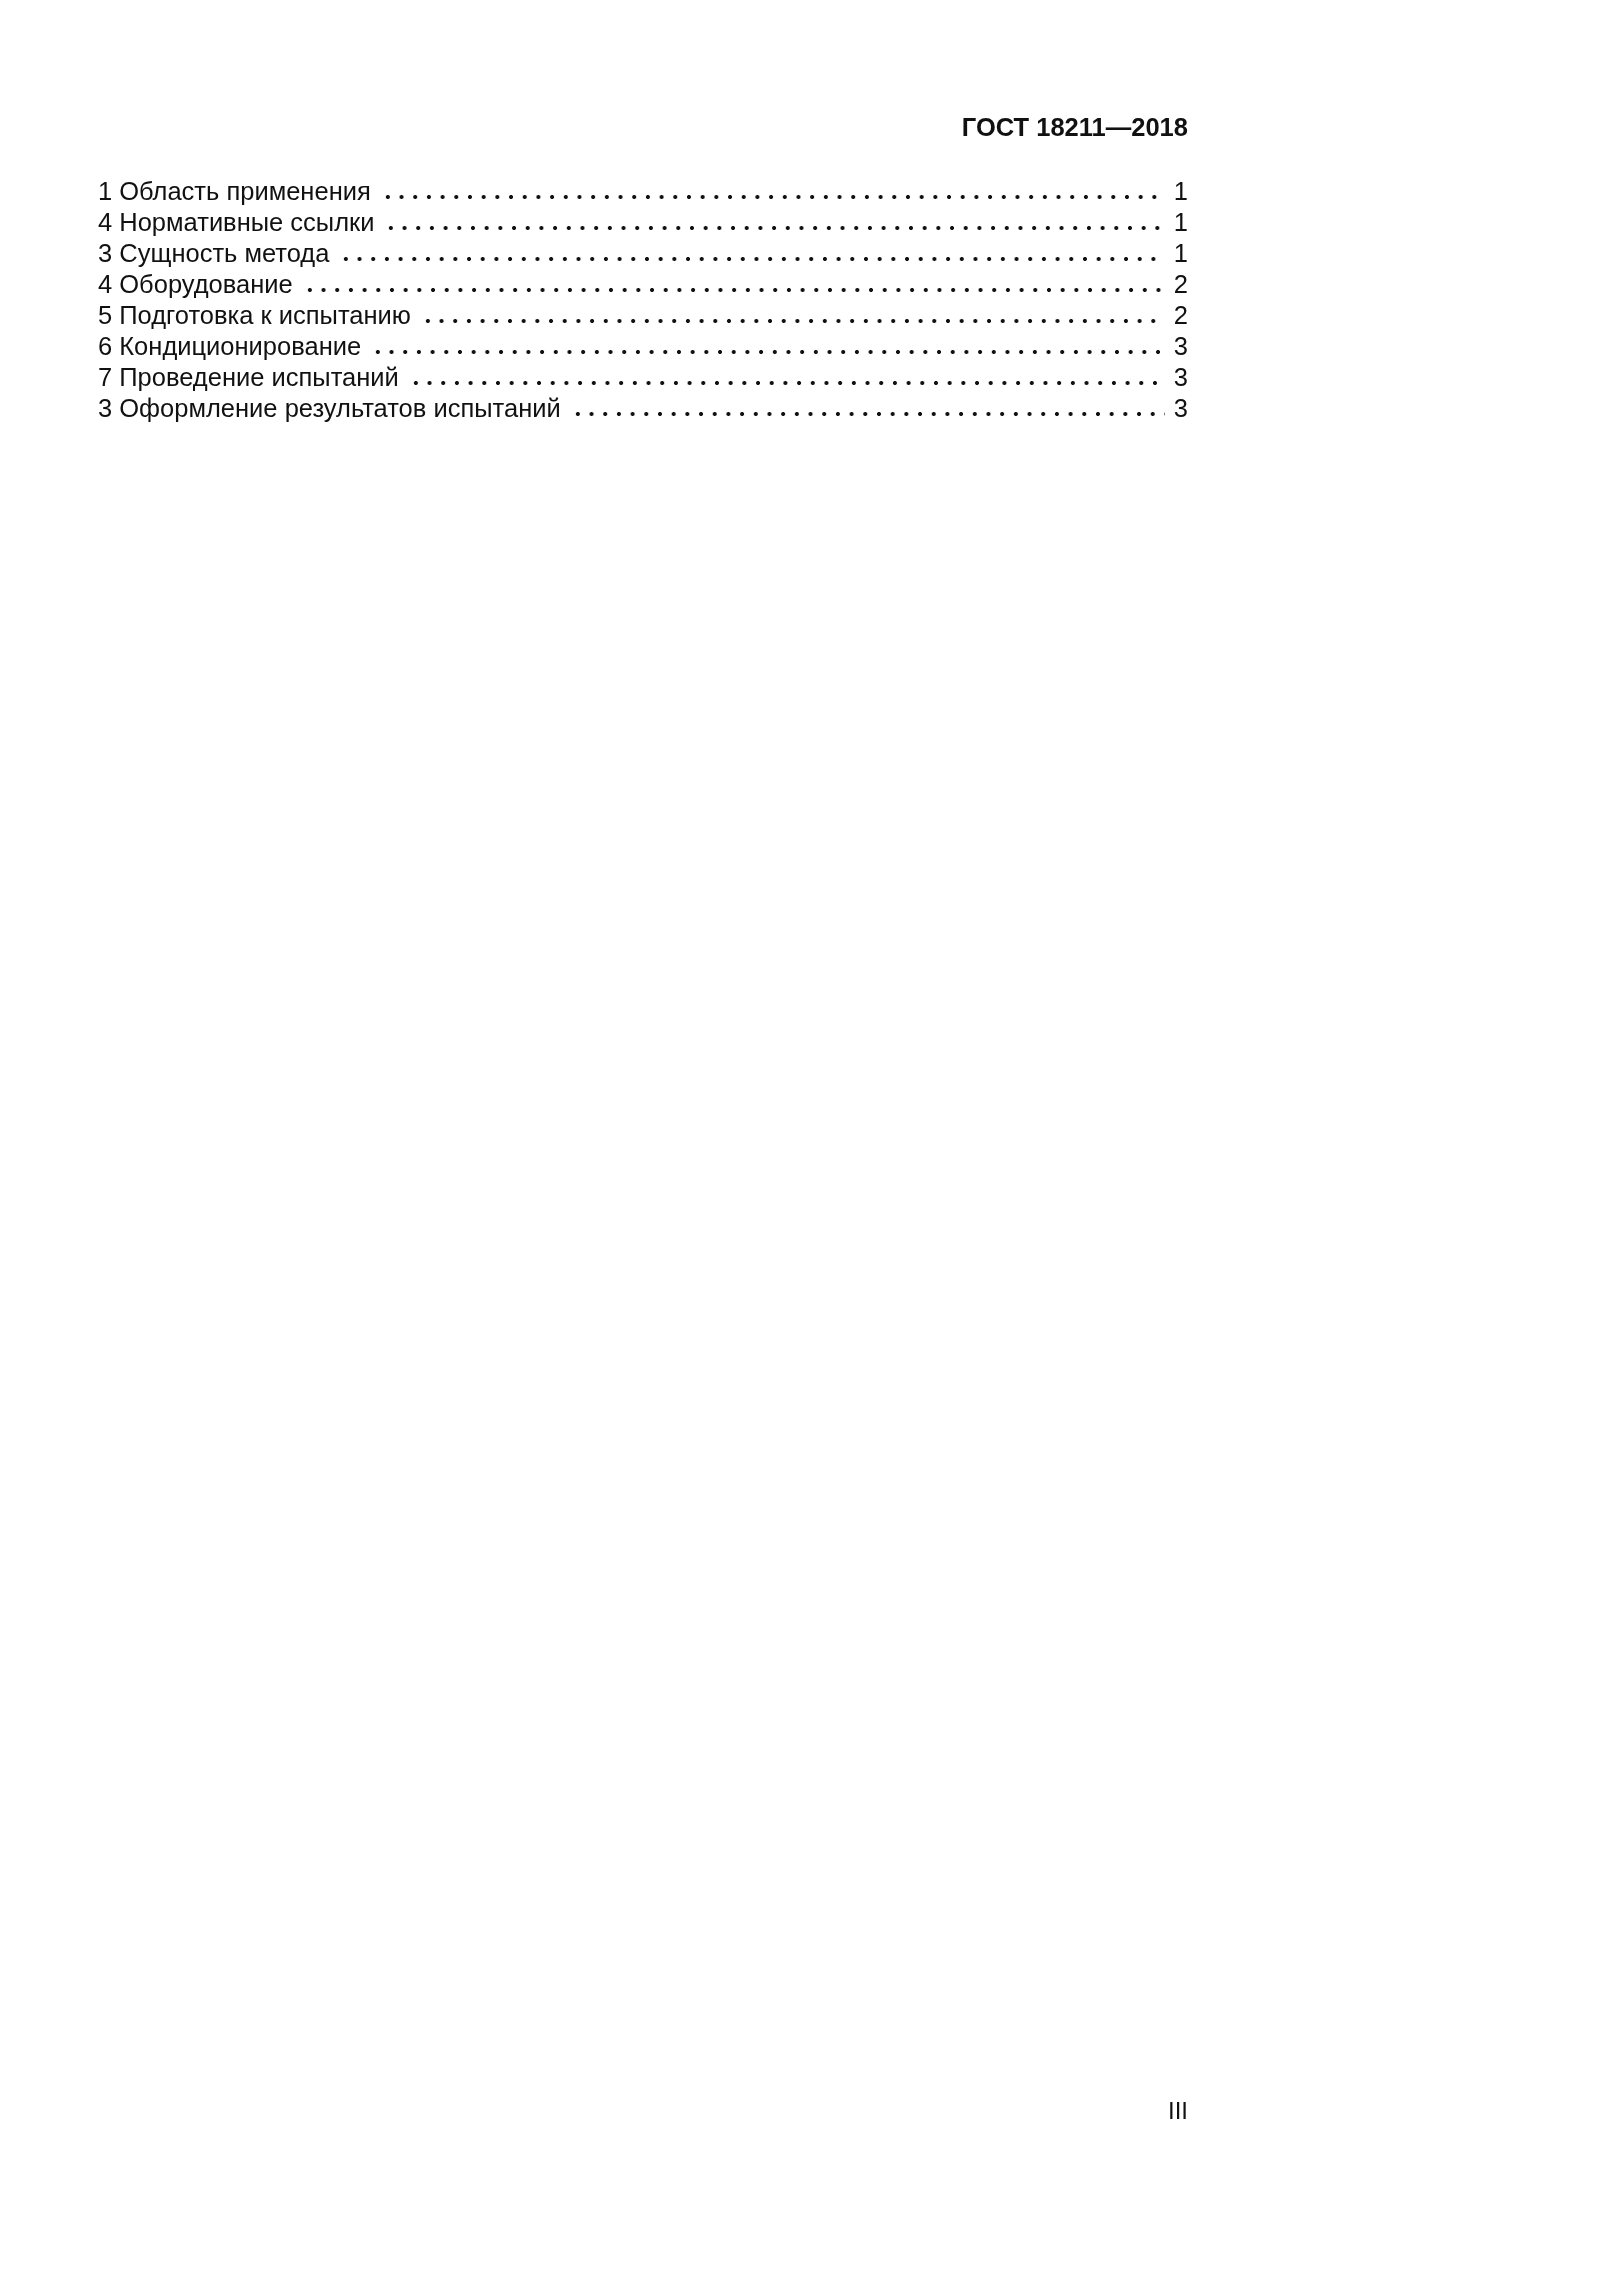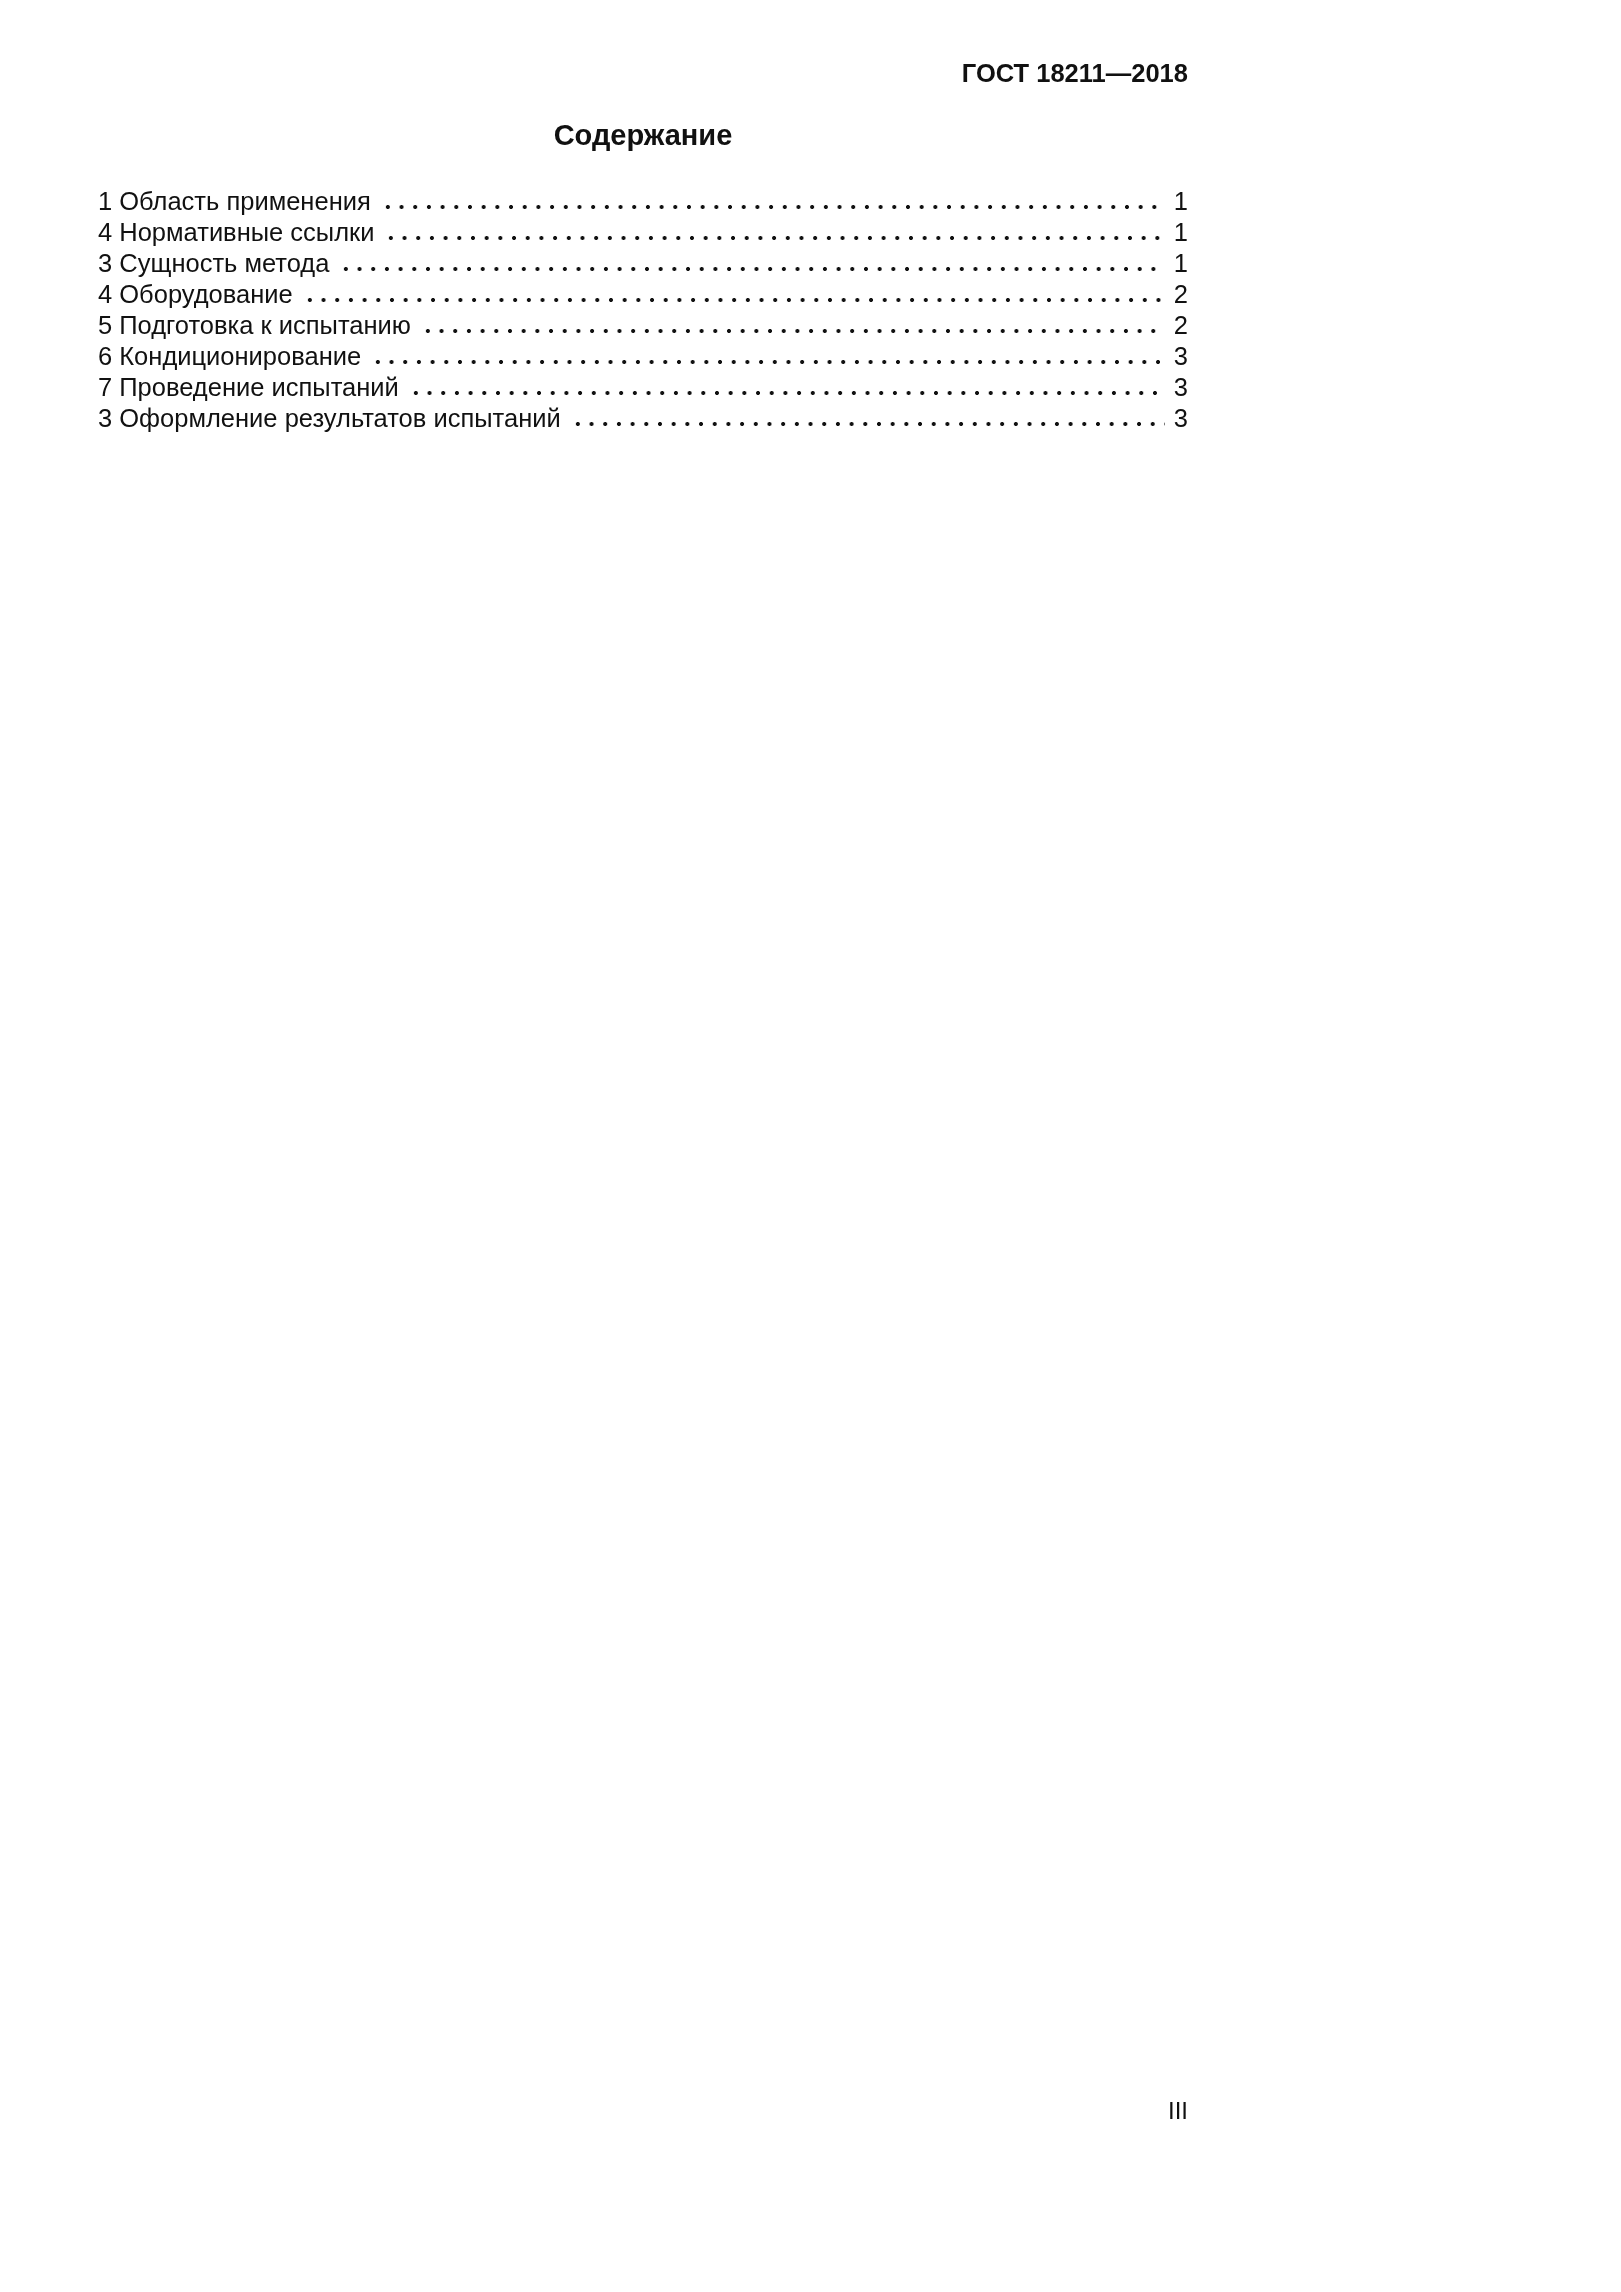--- a/index.html
+++ b/index.html
@@ -16,21 +16,21 @@
     color: #111111;
     overflow: hidden;
   }
   .content {
     position: absolute;
     left: 98px;
     top: 0;
     width: 1090px;
   }
   .doc-header {
-    margin-top: 59px;
+    margin-top: 113px;
     text-align: right;
     font-weight: bold;
     font-size: 25.5px;
     line-height: 29px;
   }
   .doc-title {
     margin-top: 31px;
     text-align: center;
     font-weight: bold;
     font-size: 29px;
@@ -74,21 +74,20 @@
   }
 </style>
 </head>
 <body>
 
 <div class="page">
   <div class="content">
 
     <div class="doc-header">ГОСТ 18211—2018</div>
 
-    <div class="doc-title">Содержание</div>
 
     <div class="toc">
 
       <div class="toc-row">
         <span class="toc-label">1 Область применения</span>
         <span class="toc-leader"></span>
         <span class="toc-page">1</span>
       </div>
 
       <div class="toc-row">

